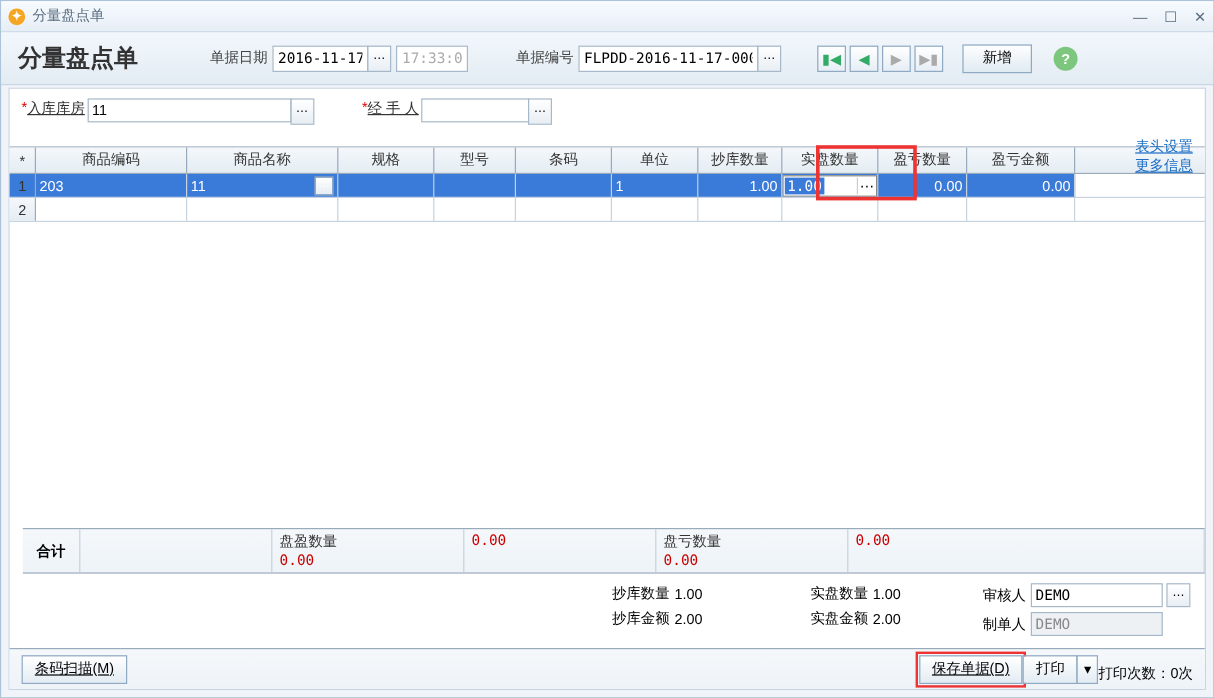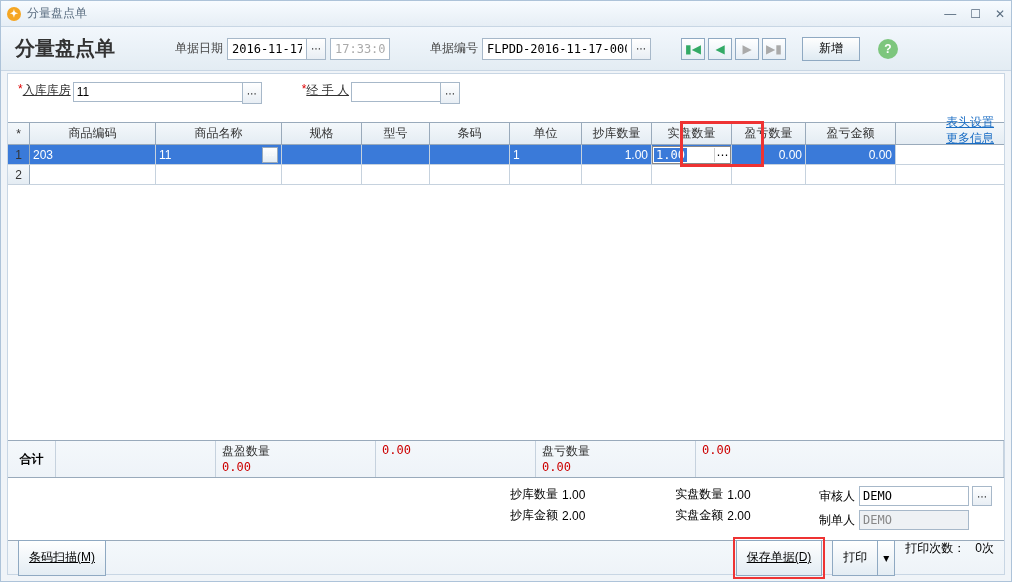--- a/index.html
+++ b/index.html
@@ -41,33 +41,33 @@
 .selrow .gc { background:#3a7ad9; color:#fff; }
 .rownum { background:linear-gradient(#f4f8fb,#e4ecf3); color:#333 !important; justify-content:center; border-right:1px solid #9ab; }
 .gc.right { justify-content:flex-end; }
 .cell-editor { background:#fff; color:#000; border:1px solid #888; height:18px; width:100%; display:flex; align-items:center; }
 .cell-editor .val { background:#3a7ad9; color:#fff; padding:0 2px; margin:1px; font-family:monospace; }
 .cell-editor .eb { margin-left:auto; width:16px; text-align:center; border-left:1px solid #ccc; cursor:pointer; }
 .mini-eb { width:16px; height:16px; background:linear-gradient(#fff,#e4ecf3); border:1px solid #9ab; font-size:9px; display:inline-flex; align-items:center; justify-content:center; margin-left:auto; cursor:pointer; }
 
 .highlight-col { position:absolute; border:3px solid #e33; pointer-events:none; }
 
-.totals { position:absolute; left:0; right:0; bottom:96px; height:38px; border-top:1px solid #9ab; border-bottom:1px solid #9ab; display:flex; background:linear-gradient(#f4f8fb,#eef3f8); }
+.totals { position:absolute; left:11px; right:0; bottom:96px; height:38px; border-top:1px solid #9ab; border-bottom:1px solid #9ab; display:flex; background:linear-gradient(#f4f8fb,#eef3f8); }
 .totals .tcell { border-right:1px solid #c6d2de; padding:2px 6px; }
 .tlabel { color:#333; display:block; }
 .tval { color:#c00; font-family:monospace; }
 
 .summary { position:absolute; left:0; right:0; bottom:36px; height:58px; padding:6px 12px; display:flex; }
 .summary .scol { display:flex; flex-direction:column; gap:4px; }
 .sitem { display:flex; gap:4px; align-items:center; }
 .sinput { height:20px; border:1px solid #a7b8c9; background:#fff; padding:0 3px; width:110px; font-family:monospace; }
 .sinput.disabled { background:#eef1f4; color:#888; }
 
 .footer { position:absolute; left:0; right:0; bottom:0; height:34px; border-top:1px solid #9ab; background:linear-gradient(#f4f8fb,#eef3f8); display:flex; align-items:center; padding:0 10px; }
-.btn { height:36px; padding:0 10px; border:1px solid #8fa9c2; background:linear-gradient(#fff,#e3ecf3); cursor:pointer; }
+.btn { height:24px; padding:0 10px; border:1px solid #8fa9c2; background:linear-gradient(#fff,#e3ecf3); cursor:pointer; }
 .btn.red-outline { outline:2px solid #e33; outline-offset:1px; }
 .split { width:18px; padding:0; margin-left:-1px; }
 .u { text-decoration:underline; }
 
 .c-idx{width:22px} .c-code{width:126px} .c-name{width:126px} .c-spec{width:80px} .c-model{width:68px} .c-bar{width:80px} .c-unit{width:72px} .c-copy{width:70px} .c-real{width:80px} .c-diffq{width:74px} .c-diffa{width:90px}
 </style>
 </head>
 <body>
 
 <div class="window">
@@ -220,21 +220,21 @@
         </div>
         <div class="sitem">
           <span>制单人</span>
           <input class="sinput disabled" readonly="" value="DEMO" style="">
         </div>
       </div>
     </div>
 
     <div class="footer">
       <button class="btn"><span class="u">条码扫描(M)</span></button>
-      <div style="margin-left:auto; display:flex; align-items:flex-start; gap:10px">
+      <div style="margin-left:auto; display:flex; align-items:flex-end; ">
         <button class="btn red-outline"><span class="u">保存单据(D)</span></button>
         <span style="display:flex">
           <button class="btn">打印</button>
           <button class="btn split">▾</button>
         </span>
         <span>打印次数：</span>
         <span>0次</span>
       </div>
     </div>
 

